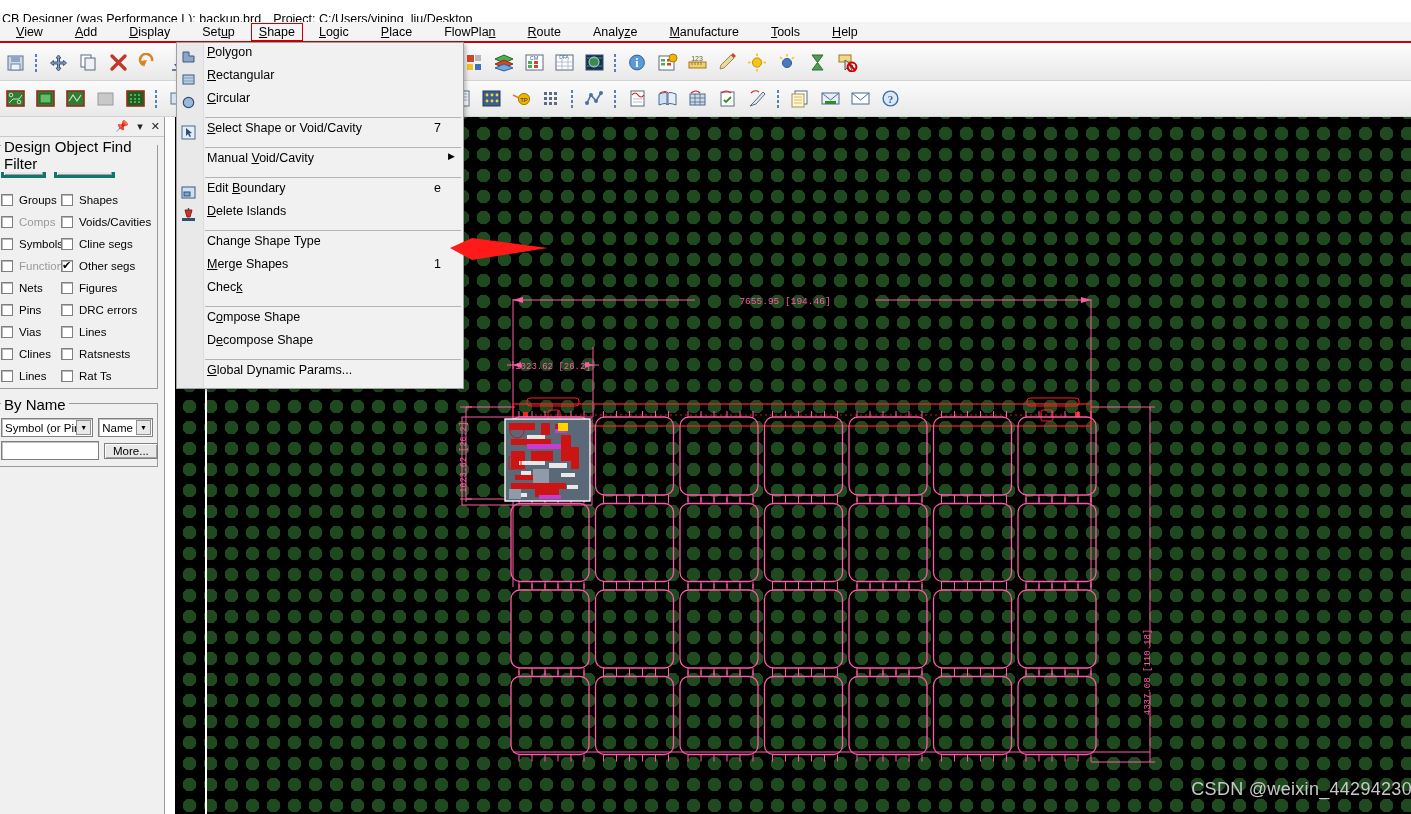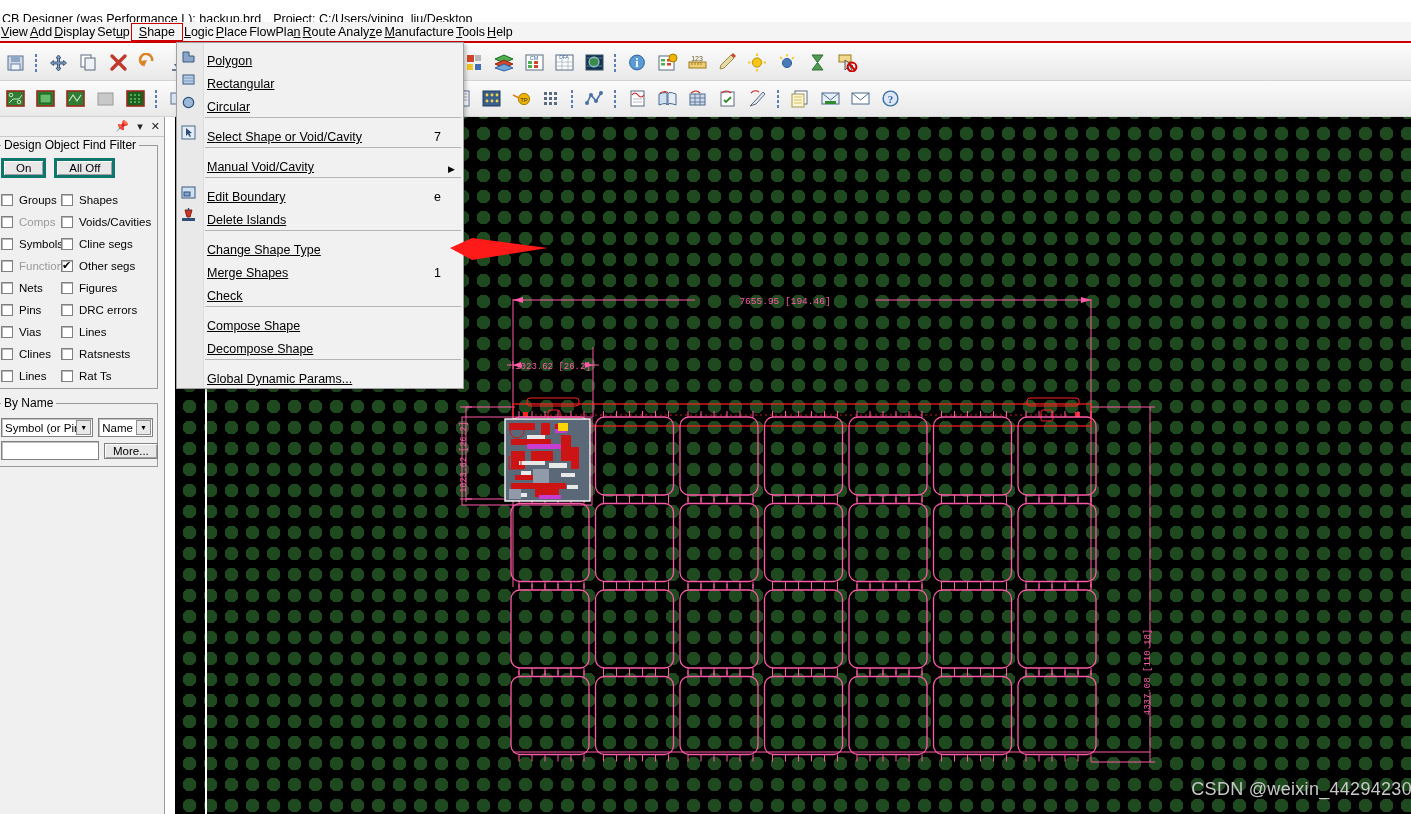--- a/index.html
+++ b/index.html
@@ -20,21 +20,21 @@
   }
   .titlebar .t2 { margin-left: 12px; }
 
   
   .menubar {
     position: absolute; left: 0; top: 22px; width: 1411px; height: 21px;
     background: #f4f4f4; display: flex; align-items: center; font-size: 12.5px;
     border-bottom: 2px solid #cc0000;
   }
   .menuitem {
-    padding: 2px 1px; color: #000; cursor: default; position: relative;
+    padding: 2px 16px; color: #000; cursor: default; position: relative;
   }
   .menuitem u { text-decoration: underline; }
   .menuitem.active {
     border: 1px solid #cc0000; background: #f4f4f4; padding: 1px 7px;
   }
 
   
   .toolbar {
     position: absolute; left: 0; width: 1411px; height: 36px;
     background: linear-gradient(#fbfbfb, #e9e9e9);
@@ -68,21 +68,21 @@
     border-bottom: 1px solid #c8c8c8;
   }
   .hbtn { font-size: 11px; color:#222; margin-left:8px; cursor:default; }
 
   .group {
     margin: 8px 6px 0 -4px; border: 1px solid #9a9a9a; position: relative;
     padding: 10px 4px 6px 4px;
   }
   .grouptitle {
     position: absolute; top: -8px; left: 4px; background: #f0f0f0;
-    font-size: 12px; padding: 0 3px; color: #000;
+    font-size: 15px; padding: 0 3px; color: #000;
   }
   .btnrow { display:flex; gap:8px; margin: 2px 0 6px 0; }
   .clsbtn {
     border: 3px solid #0f766e; background: #e8e8e8; font-size: 11.5px;
     padding: 1px 12px; box-shadow: inset 1px 1px 0 #fff, inset -1px -1px 0 #a0a0a0;
     cursor: default;
   }
   .cols { display:flex; }
   .col { display:flex; flex-direction:column; }
   .colA { width: 60px; }
@@ -143,22 +143,22 @@
     position: absolute; left: 176px; top: 42px; width: 288px;
     background: #f1f1f1; border: 1px solid #a0a0a0;
     box-shadow: 2px 2px 4px rgba(0,0,0,0.25); z-index: 50;
     padding: 2px 0 2px 0; font-size: 12.5px;
   }
   .dd-gutter {
     position:absolute; left:0; top:0; width: 27px; height: 100%;
     background: #e9e9e9; border-right: 1px solid #dcdcdc;
   }
   .dd-item {
-    position: relative; height: 23px; display:flex; align-items:flex-end;
-    padding-left: 30px; color:#000; cursor:default; z-index:2;text-decoration:underline;
+    position: relative; height: 23px; display:flex; align-items:flex-start;
+    padding-left: 30px; color:#000; cursor:default; z-index:2;
   }
   .dd-item .ddico {
     position:absolute; left: 3px; top: 3px; width:17px; height:17px;
   }
   .dd-item .accel {
     position:absolute; right: 22px; color:#000;
   }
   .dd-item .sub {
     position:absolute; right: 8px; font-size: 9px; color:#000;
   }

